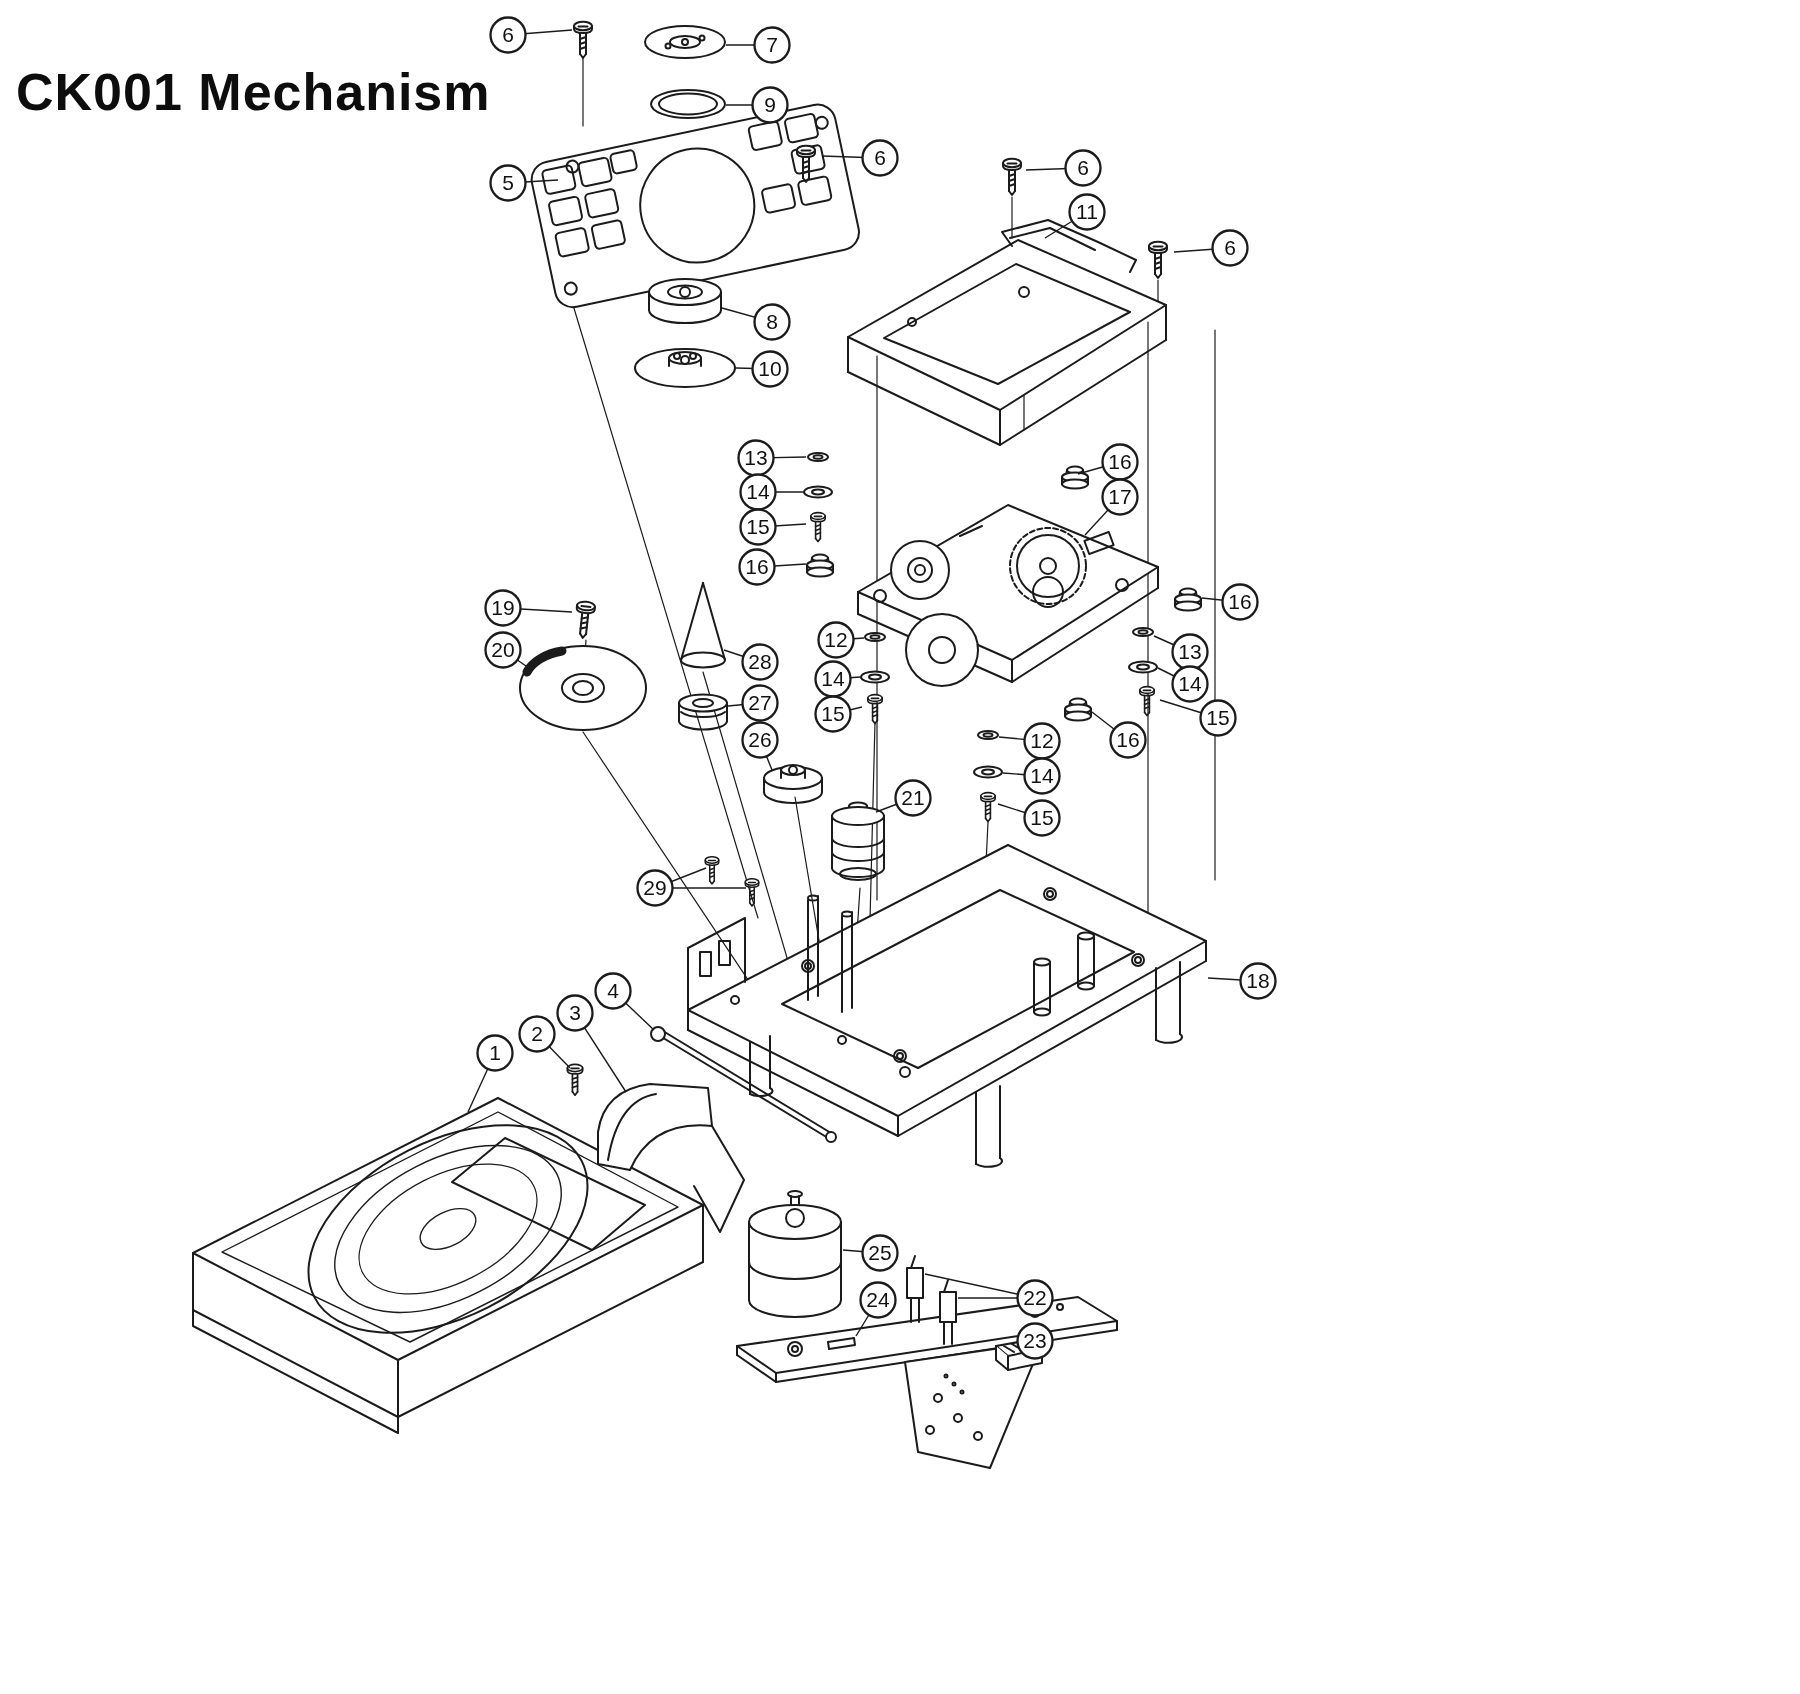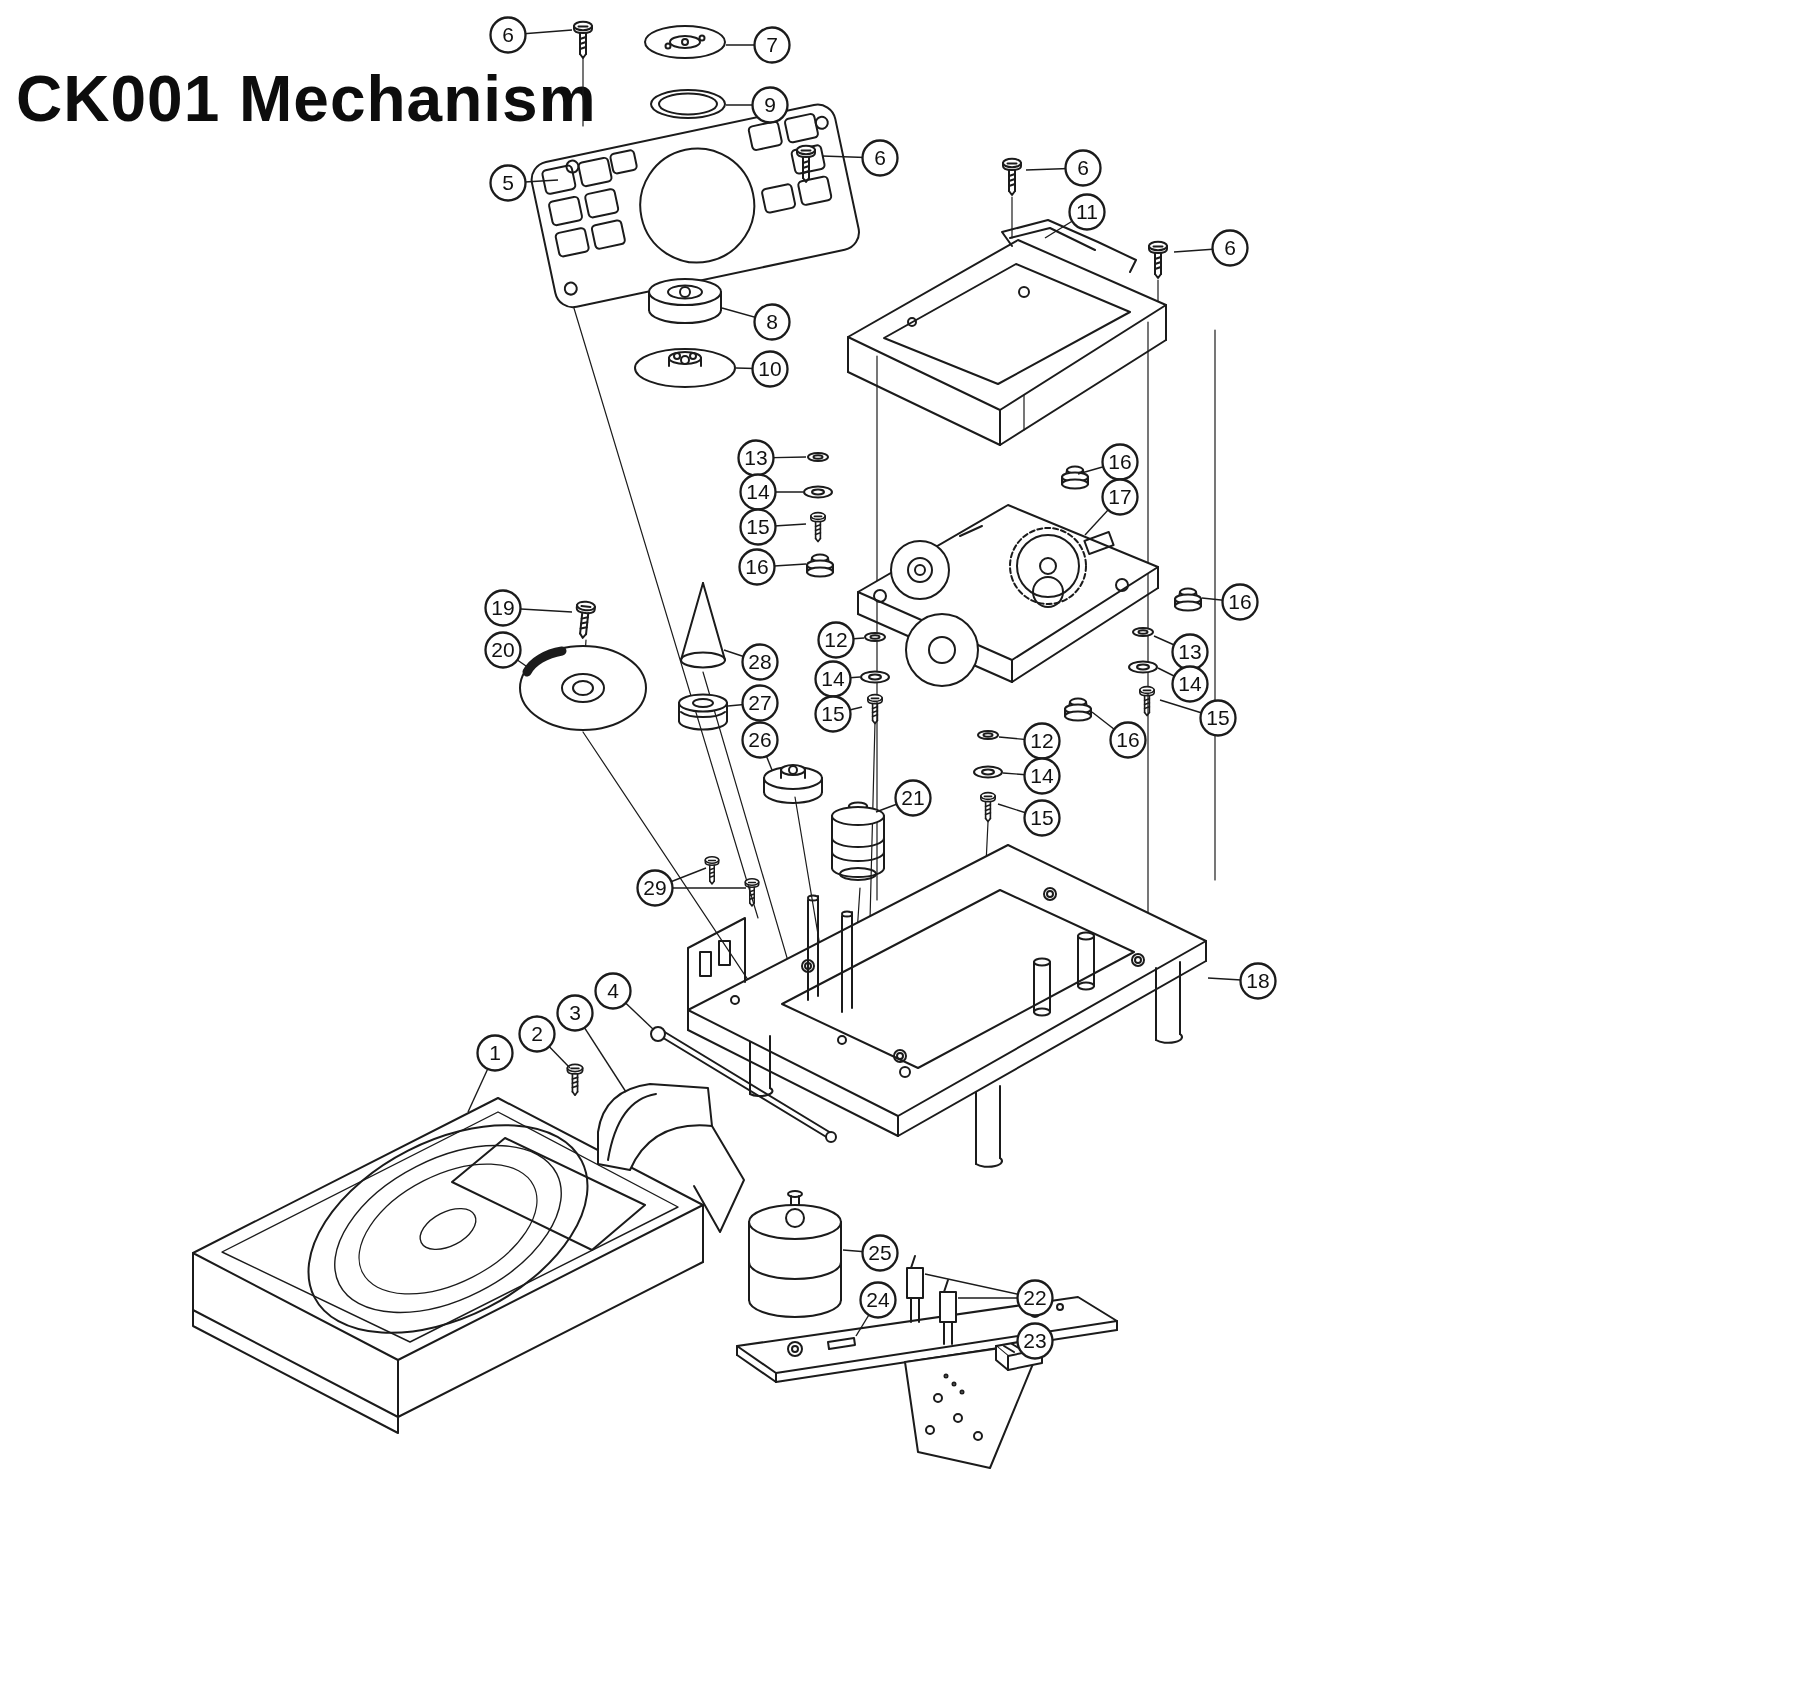--- a/index.html
+++ b/index.html
@@ -1,18 +1,18 @@
 <!DOCTYPE html>
 <html style="--line: #1b1b1b;"><head>
 <meta charset="utf-8">
 <style>
   html,body{margin:0;padding:0;background:#ffffff;}
   .page{position:relative;width:1800px;height:1694px;background:#ffffff;overflow:hidden;
         font-family:"Liberation Sans",sans-serif;}
-  .title{position:absolute;left:16px;top:62px;font-size:64px;font-weight:bold;
+  .title{position:absolute;left:16px;top:62px;font-size:52px;font-weight:bold;
          color:#0d0d0d;letter-spacing:1px;white-space:nowrap;}
   svg{position:absolute;left:0;top:0;}
   .callout-circle{fill:#ffffff;stroke:var(--line,#1b1b1b);stroke-width:2.3;}
   .callout-text{font-family:"Liberation Sans",sans-serif;font-size:21px;fill:#111;
                 text-anchor:middle;}
   .leader{stroke:var(--line,#1b1b1b);stroke-width:1.4;fill:none;}
 </style>
 </head>
 <body>
 

